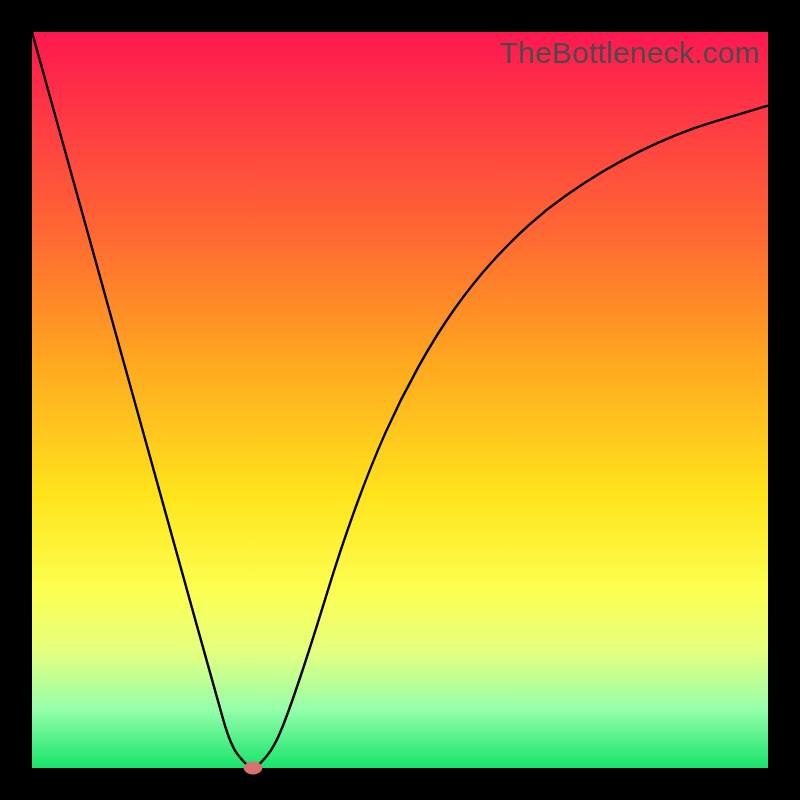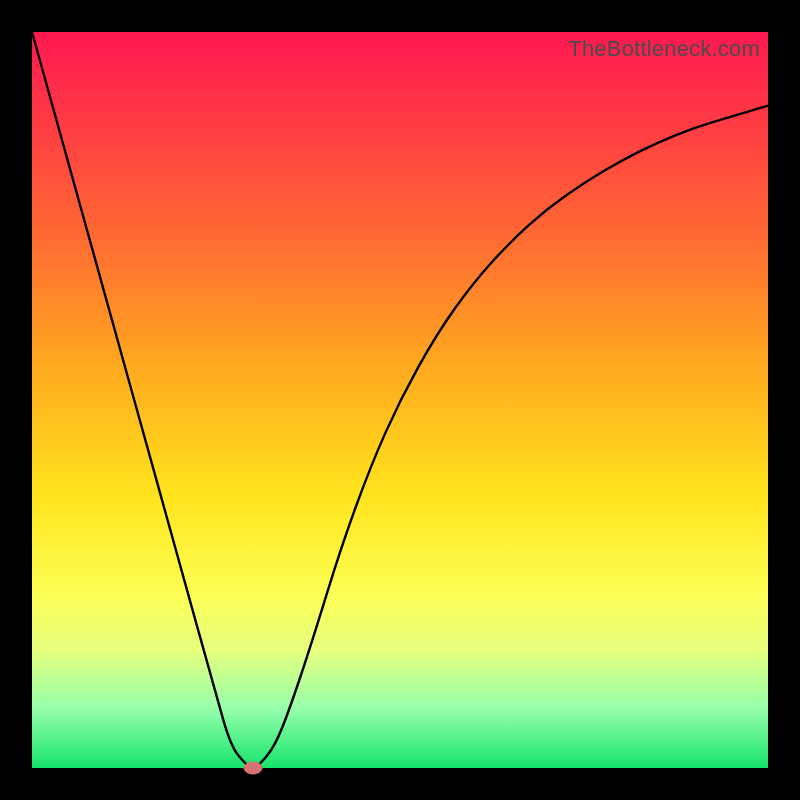--- a/index.html
+++ b/index.html
@@ -34,21 +34,21 @@
       #e6ff7e 84%,
       #95ffab 92%,
       #16e46a 100%
     );
   }
   .watermark {
     position: absolute;
     top: 4px;
     right: 8px;
     color: #4b4b4b;
-    font-size: 22px;
+    font-size: 30px;
     font-weight: 400;
     letter-spacing: 0.2px;
     user-select: none;
   }
   svg.curve {
     position: absolute;
     left: 0;
     top: 0;
     width: 736px;
     height: 736px;

